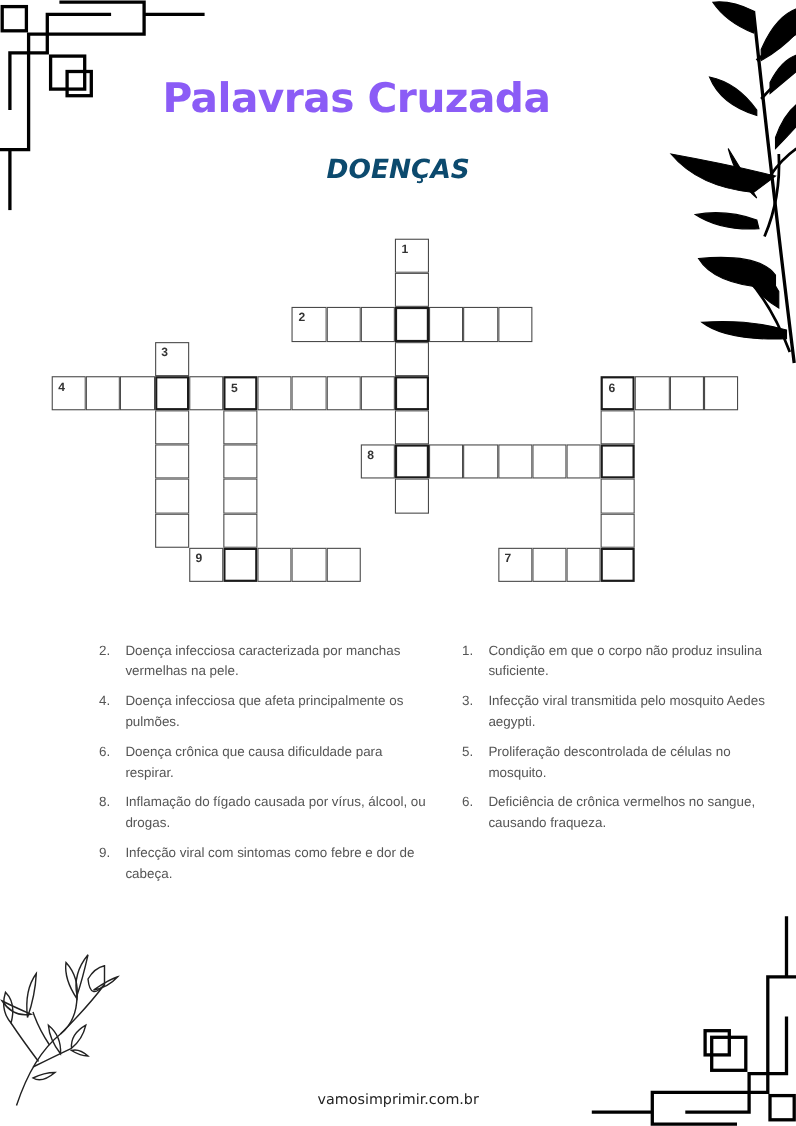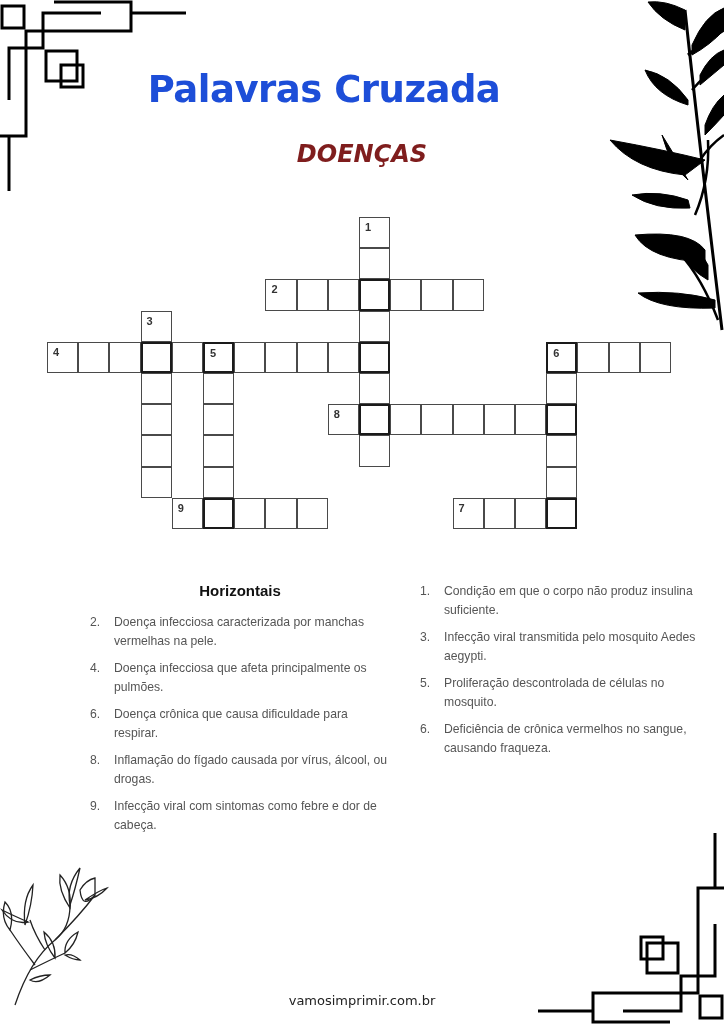--- a/index.html
+++ b/index.html
@@ -1,24 +1,24 @@
 <!DOCTYPE html>
 <html><head>
 <meta charset="utf-8">
 <style>
   html, body { margin: 0; padding: 0; background: #ffffff; }
   body { width: 724px; height: 1024px; position: relative; overflow: hidden;
          font-family: "DejaVu Sans", sans-serif; color: #111; }
   .abs { position: absolute; }
   .title { left: 0; width: 648px; top: 68px; text-align: center;
            font-family: "DejaVu Sans", sans-serif; font-weight: bold; font-size: 37px;
-           letter-spacing: -0.5px; color: #1d4ed8; }
+           letter-spacing: -0.5px; color: #8b5cf6; }
   .subtitle { left: 0; width: 724px; top: 140px; text-align: center;
               font-family: "DejaVu Sans", sans-serif; font-weight: bold; font-style: italic;
-              font-size: 24px; color: #7f1d1d; }
+              font-size: 24px; color: #0c4a6e; }
   .grid { left: 0; top: 0; width: 724px; height: 560px; }
   .cell { position: absolute; width: 31.2px; height: 31.2px; box-sizing: border-box;
           border: 1px solid #4a4a4a; background: #fff; }
   .cell.shared { border: 2px solid #1a1a1a; }
   .cell .num { position: absolute; left: 5px; top: 3px; font-family: "Liberation Sans", sans-serif;
                font-weight: bold; font-size: 11px; color: #333; }
   .clues { top: 582px; width: 300px; }
   .clues h2 { margin: 0 0 14px 0; text-align: center; font-family: "Liberation Sans", sans-serif;
               font-weight: bold; font-size: 15px; color: #111; }
   .clue { display: flex; font-family: "Liberation Sans", sans-serif; font-size: 12.2px;
@@ -140,21 +140,20 @@
     <div class="cell" style="left: 265.4px; top: 497.8px;"></div>
     <div class="cell" style="left: 296.6px; top: 497.8px;"></div>
     <div class="cell" style="left: 452.6px; top: 497.8px;">
       <span class="num">7</span>
     </div>
     <div class="cell" style="left: 483.8px; top: 497.8px;"></div>
     <div class="cell" style="left: 515px; top: 497.8px;"></div>
   </div>
 
 <div class="abs clues" style="left:90px">
-  <h2>Horizontais</h2>
   <div id="clues-h">
       <div class="clue">
         <span class="n">2.</span>
         <span class="t">Doença infecciosa caracterizada por manchas vermelhas na pele.</span>
       </div>
       <div class="clue">
         <span class="n">4.</span>
         <span class="t">Doença infecciosa que afeta principalmente os pulmões.</span>
       </div>
       <div class="clue">

